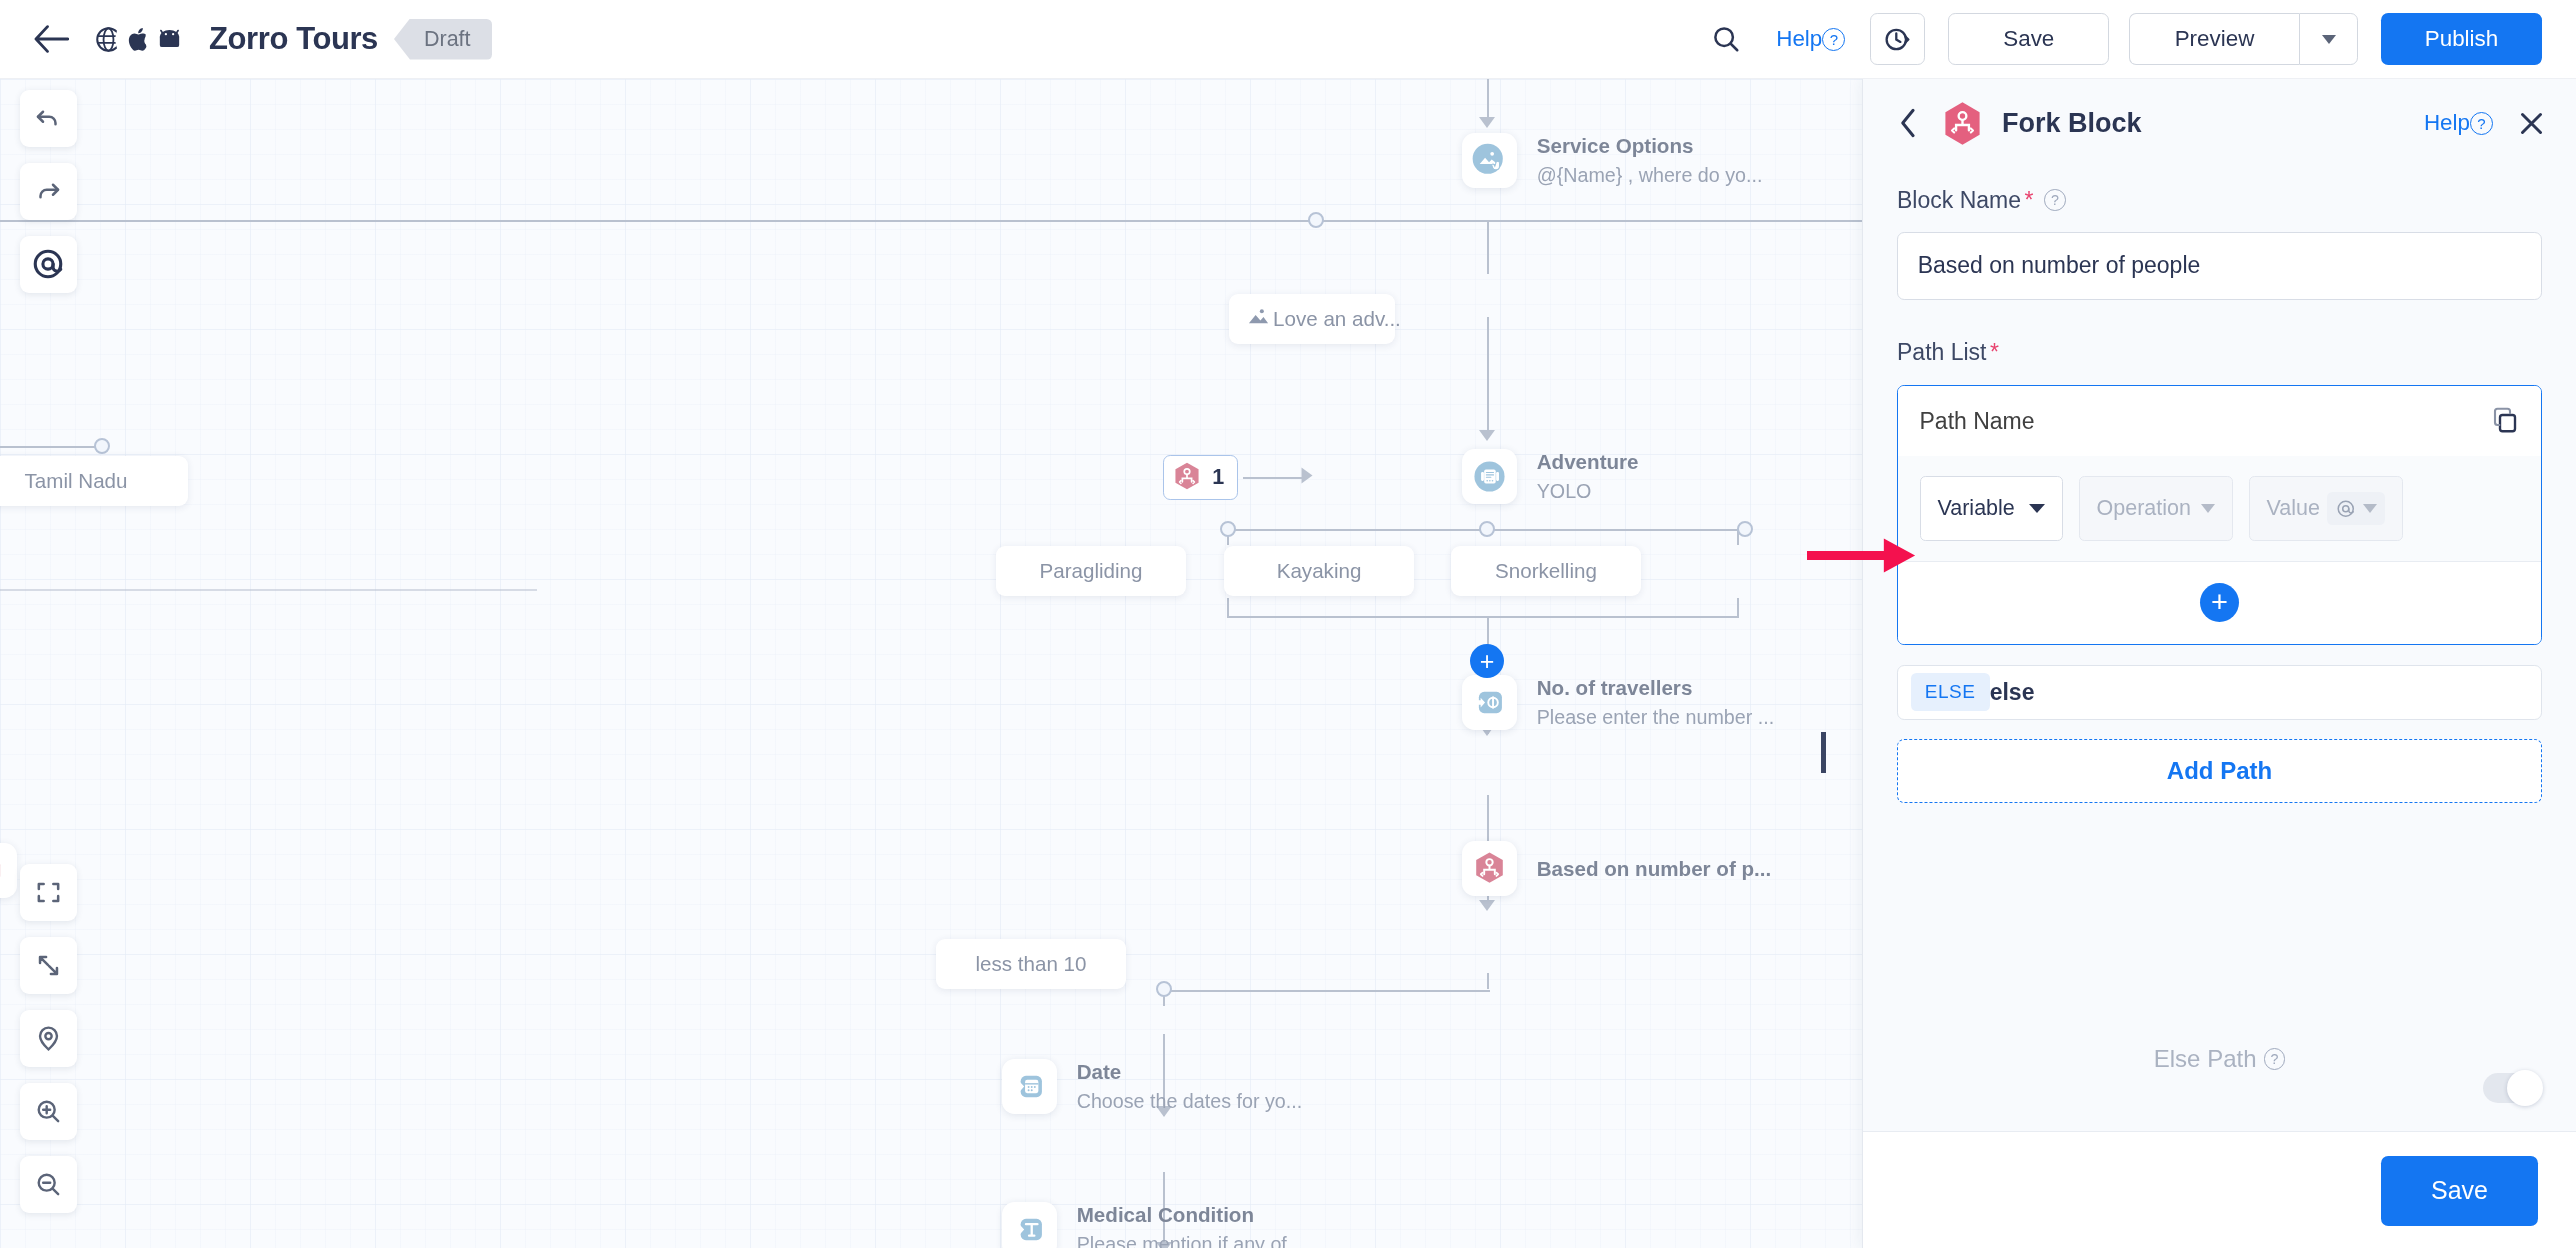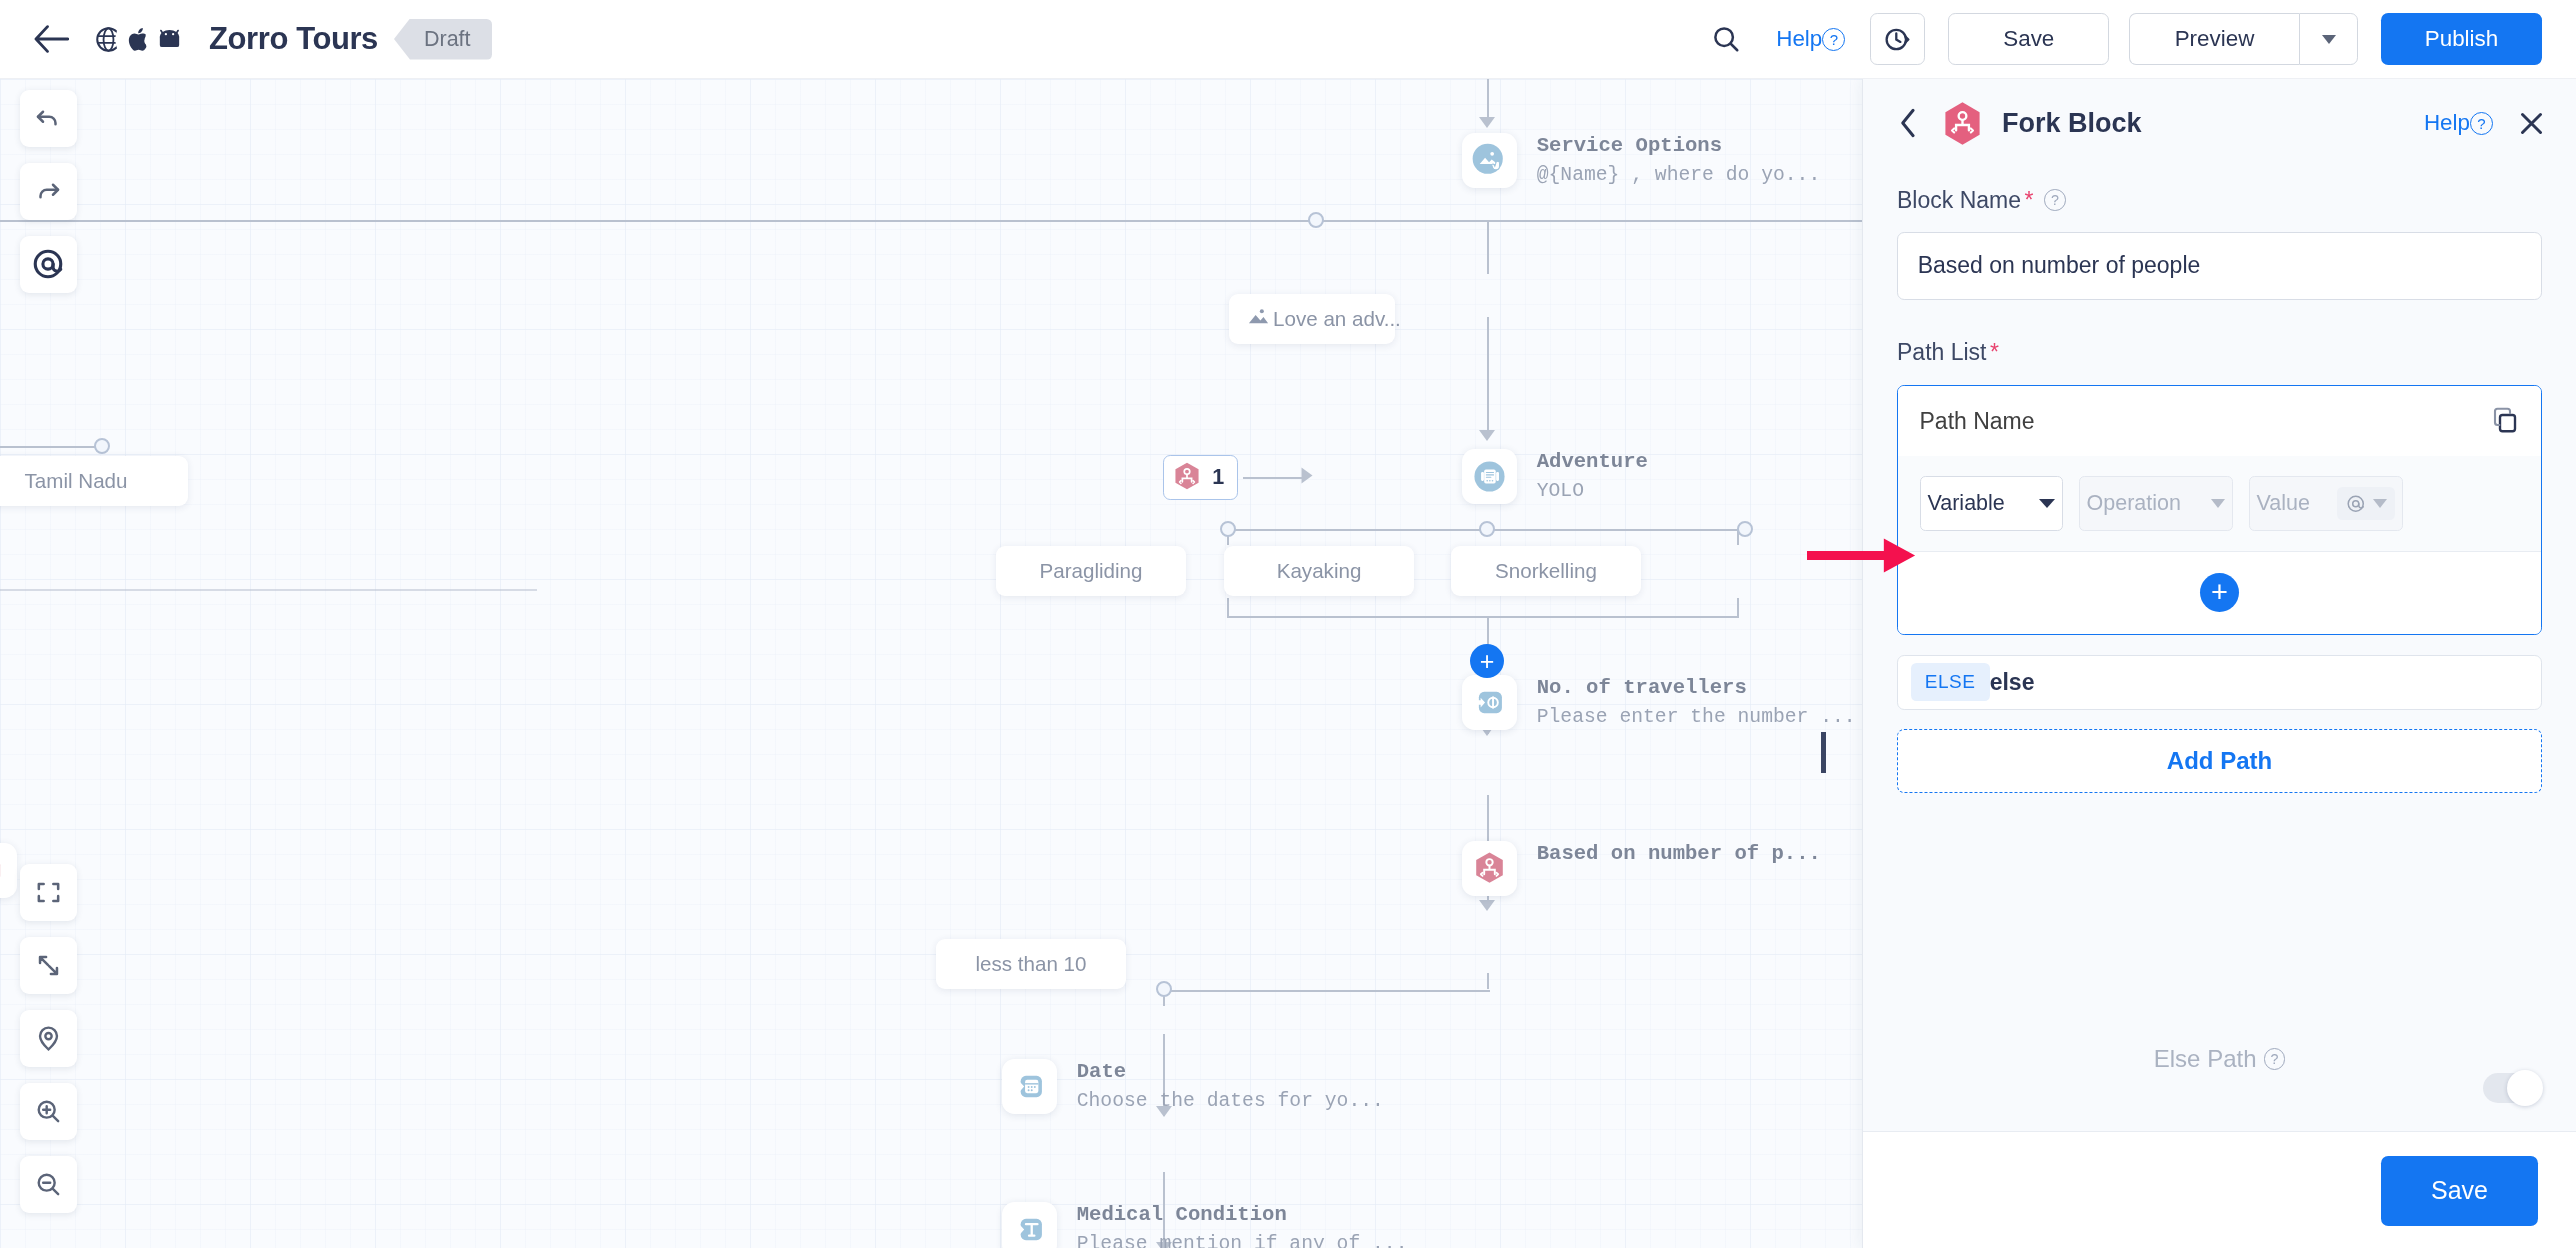--- a/index.html
+++ b/index.html
@@ -93,21 +93,21 @@
   .tool-btn {
     width: 57px; height: 57px; background: #ffffff; border-radius: 9px;
     display: flex; align-items: center; justify-content: center;
     box-shadow: 0 1.8px 6.3px rgba(35,55,90,0.10); margin-bottom: 16px; cursor: pointer;
     color: #5b6478;
   }
   .tool-strong { color: #2b3553; }
   .left-tools-bottom { position: absolute; left: 19.7px; bottom: 19.7px; z-index: 12; }
 
   
-  .node { position: absolute; display: flex; z-index: 8; font-family: Liberation Mono, monospace; }
+  .node { position: absolute; display: flex; align-items: center; z-index: 8; }
   .node-ic {
     width: 55px; height: 55px; background: #ffffff; border-radius: 12.5px;
     display: flex; align-items: center; justify-content: center;
     box-shadow: 0 1.8px 7.2px rgba(40,60,100,0.10); flex: none;
   }
   .node-ic .glyph { width: 39px; height: 39px; display: block; }
   .node-txt { margin-left: 19.7px; }
   .node-title { font-size: 20.6px; color: #7d8698; font-weight: bold; white-space: nowrap; line-height: 1.25; }
   .node-sub { font-size: 19.7px; color: #9aa3b4; white-space: nowrap; line-height: 1.35; margin-top: 3.6px; }
   .node-single .node-title { font-weight: bold; }
@@ -196,22 +196,22 @@
   .copy-ic { margin-left: auto; cursor: pointer; }
   .criteria-head {
     height: 48px; background: #dfe2e7; display: flex; align-items: center;
     padding: 0 21.5px; font-size: 19px; color: #3d4865; letter-spacing: 1.4px;
   }
   .criteria-body {
     background: #f9fbfd; padding: 19.7px 21.5px; display: flex; gap: 16px; align-items: center;
     border-bottom: 0.9px solid #e8ecf2;
   }
   .sel {
-    height: 55px; border: 0.9px solid #d8dde6; border-radius: 5.4px; background: #fff;
-    display: flex; align-items: center; padding: 0 7px; font-size: 21.5px; color: #2b3553;
+    height: 65px; border: 0.9px solid #d8dde6; border-radius: 5.4px; background: #fff;
+    display: flex; align-items: center; padding: 0 17px; font-size: 21.5px; color: #2b3553;
     cursor: pointer;
   }
   .sel.muted { background: #f5f7fa; color: #aab2c1; border-color: #e4e8ef; }
   .sel-variable { width: 143px; }
   .sel-operation { width: 154px; }
   .sel-value { width: 154px; }
   .sel .lbl { white-space: nowrap; }
   .sel .cr { margin-left: auto; }
   .cr-dark { width: 0; height: 0; border-left: 8px solid transparent; border-right: 8px solid transparent; border-top: 9.8px solid #2b3553; }
   .cr-gray { width: 0; height: 0; border-left: 7.2px solid transparent; border-right: 7.2px solid transparent; border-top: 9px solid #b4bbc8; }

